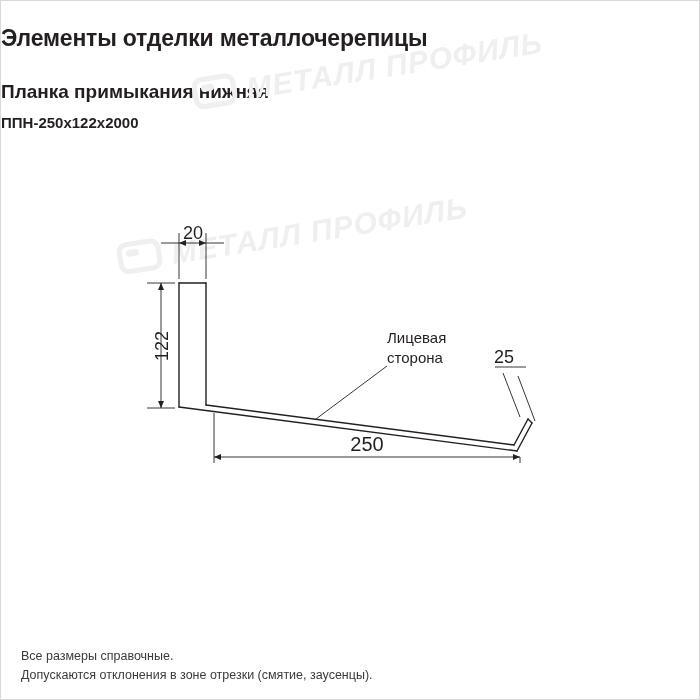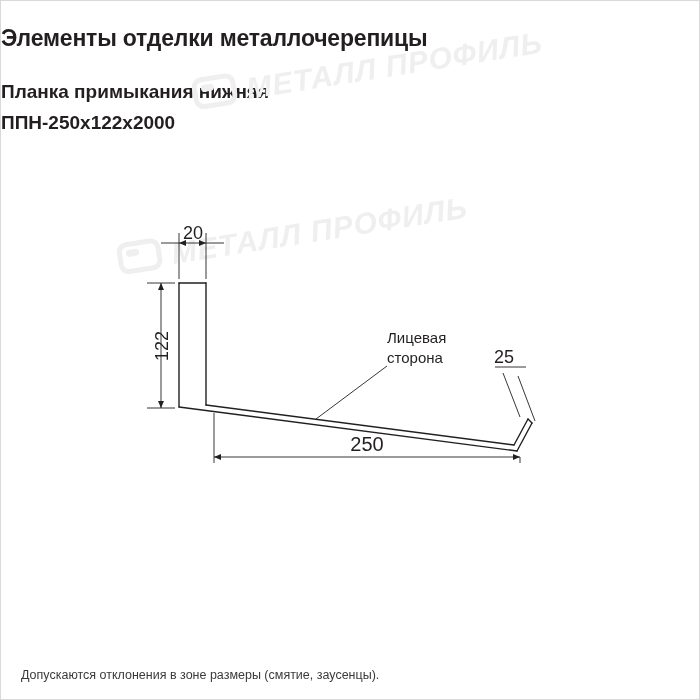--- a/index.html
+++ b/index.html
@@ -34,21 +34,21 @@
     letter-spacing: -0.2px;
     line-height: 30px;
   }
   .title-sub {
     font-size: 19px;
     font-weight: bold;
     margin-top: 26px;
     line-height: 26px;
   }
   .title-code {
-    font-size: 19px;
+    font-size: 15px;
     font-weight: bold;
     margin-top: 5px;
     line-height: 26px;
   }
   .drawing {
     position: absolute;
     top: 160px;
     left: 0;
     width: 670px;
     height: 360px;
@@ -173,16 +173,17 @@
 
       <g stroke="#231f20" stroke-width="0.9" fill="none">
         <path d="M315,258 L386,205"></path>
       </g>
       <text x="386" y="182" font-family="Liberation Sans, sans-serif" font-size="15" fill="#231f20">Лицевая</text>
       <text x="386" y="202" font-family="Liberation Sans, sans-serif" font-size="15" fill="#231f20">сторона</text>
     </svg>
   </div>
 
   <div class="footnotes">
-    <div>Допускаются отклонения в зоне размеры (смятие, заусенцы).</div>
+    <div>Все размеры справочные.</div>
+    <div>Допускаются отклонения в зоне отрезки (смятие, заусенцы).</div>
   </div>
 
 </div>
 
 </body></html>

